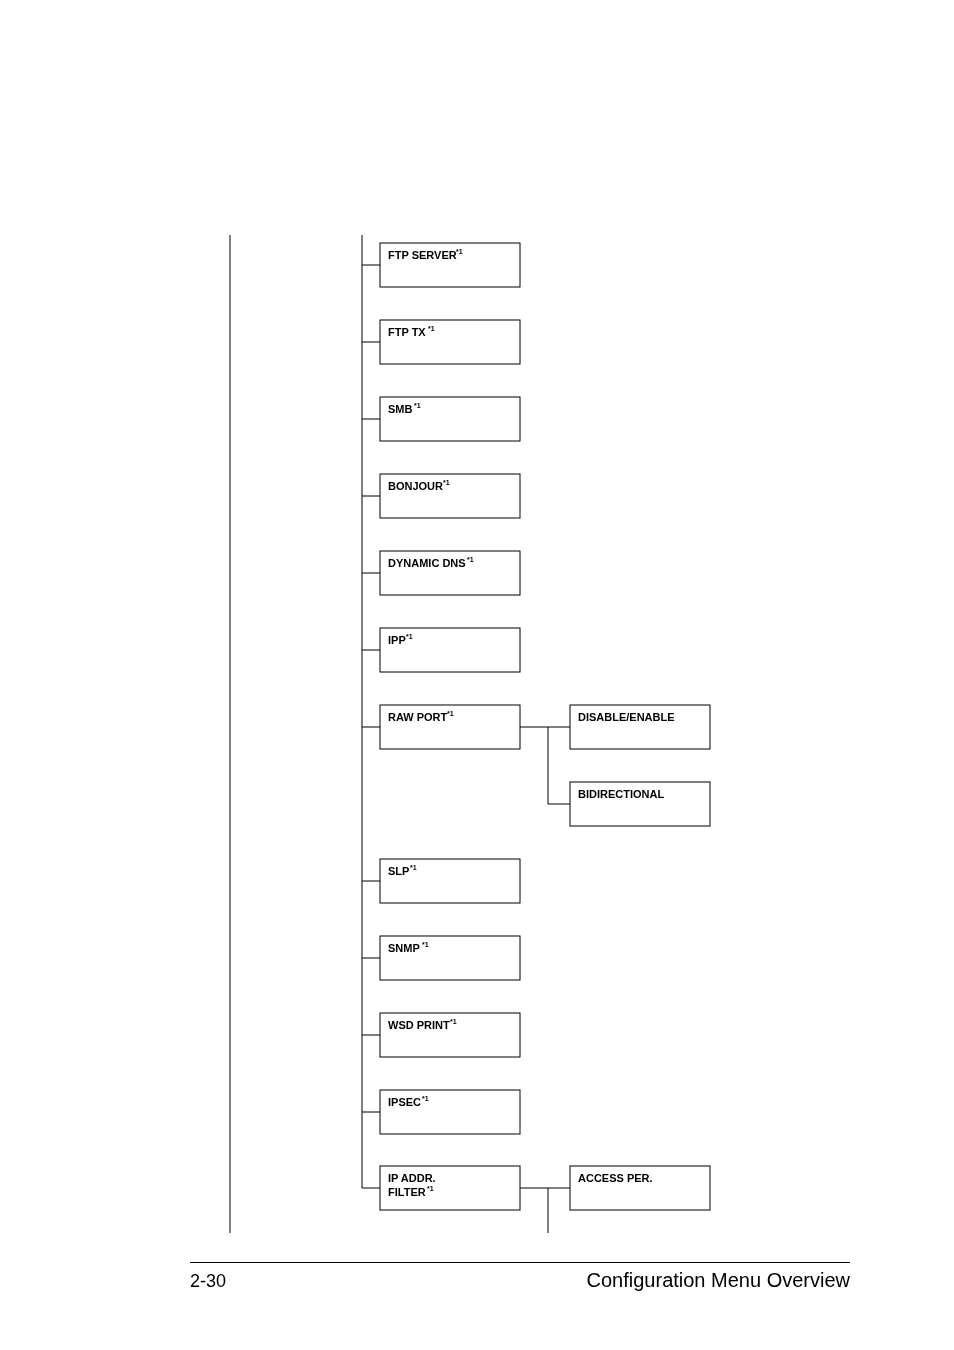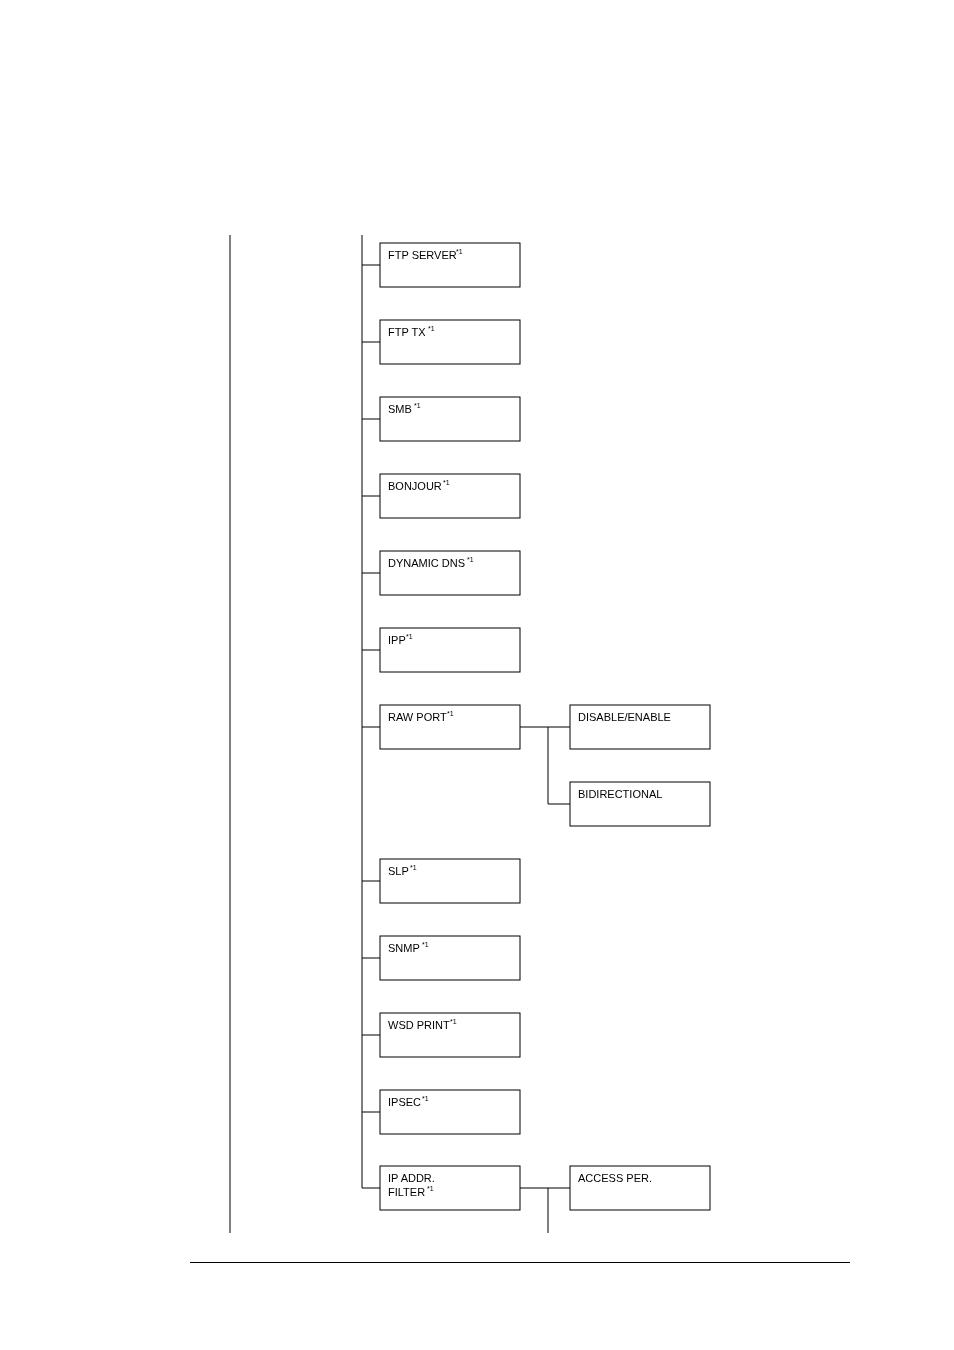--- a/index.html
+++ b/index.html
@@ -10,20 +10,21 @@
     color: #000;
     width: 954px;
     height: 1350px;
     position: relative;
   }
   .page {
     position: absolute;
     left: 190px;
     top: 235px;
     width: 660px;
+    font-weight: bold;
   }
   .tree-svg {
     width: 660px;
     height: 998px;
   }
   .box {
     stroke: #000;
     stroke-width: 1;
     fill: #fff;
   }
@@ -158,13 +159,17 @@
   <line class="line" x1="358" y1="953" x2="380" y2="953"></line>
 
   <rect class="box" x="380" y="931" width="140" height="44"></rect>
   <text class="lbl" x="388" y="939"><tspan>ACCESS PER.</tspan></text>
 
 </svg>
 </div>
 
 <div class="footer">
   <hr class="hr">
+  <div class="footer-row">
+    <span class="page-num">2-30</span>
+    <span class="page-title">Configuration Menu Overview</span>
+  </div>
 </div>
 
 </body></html>

